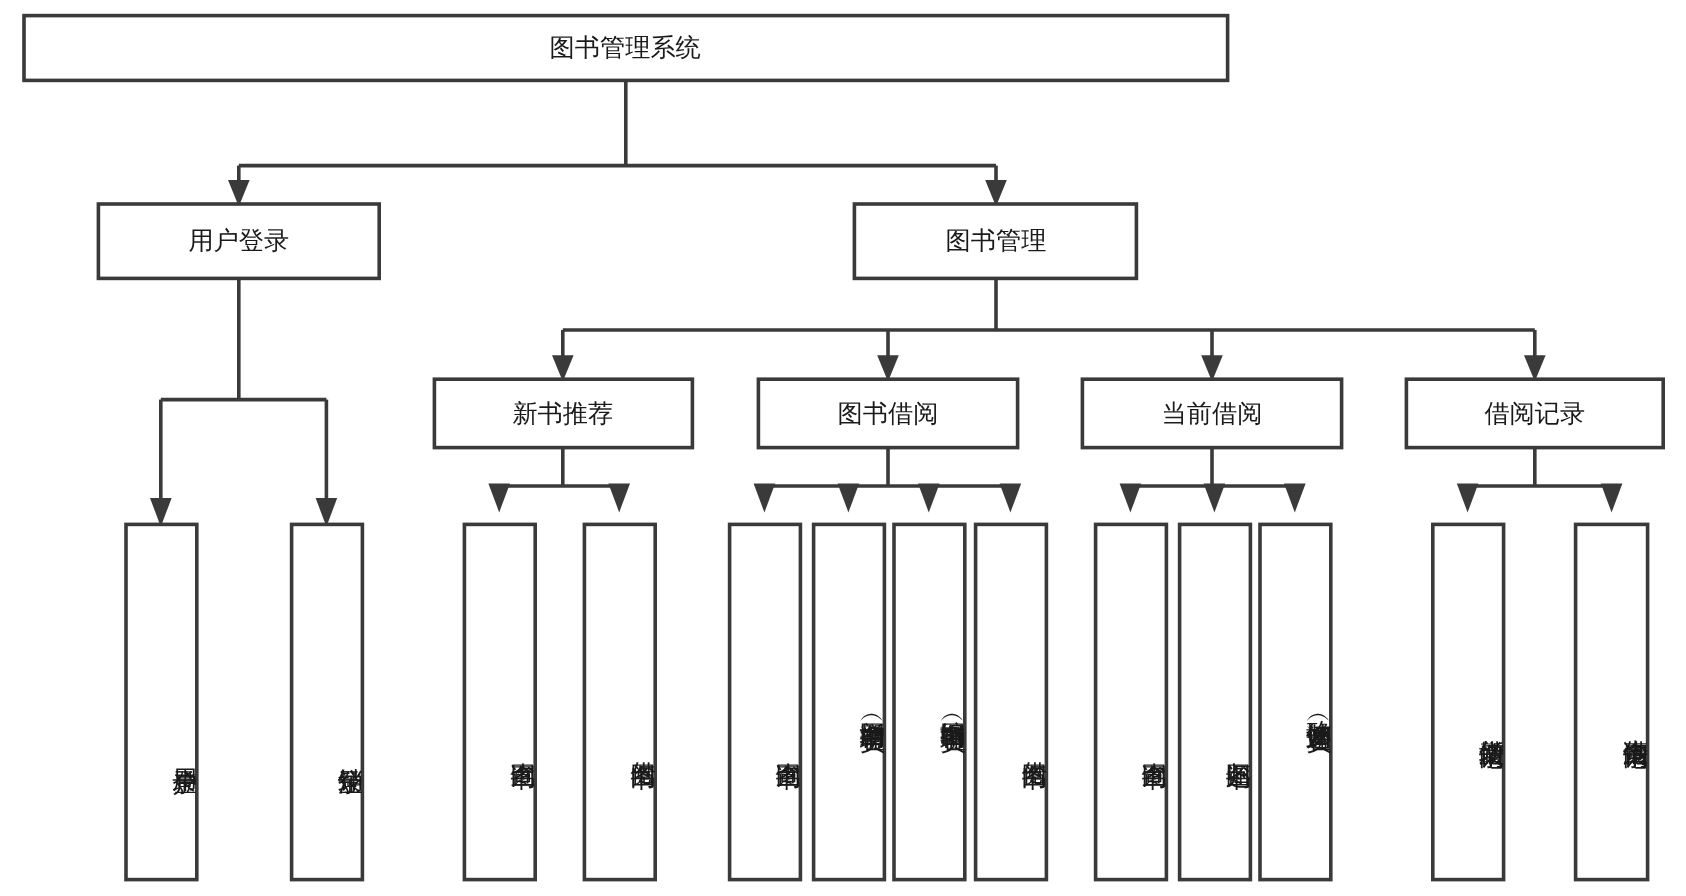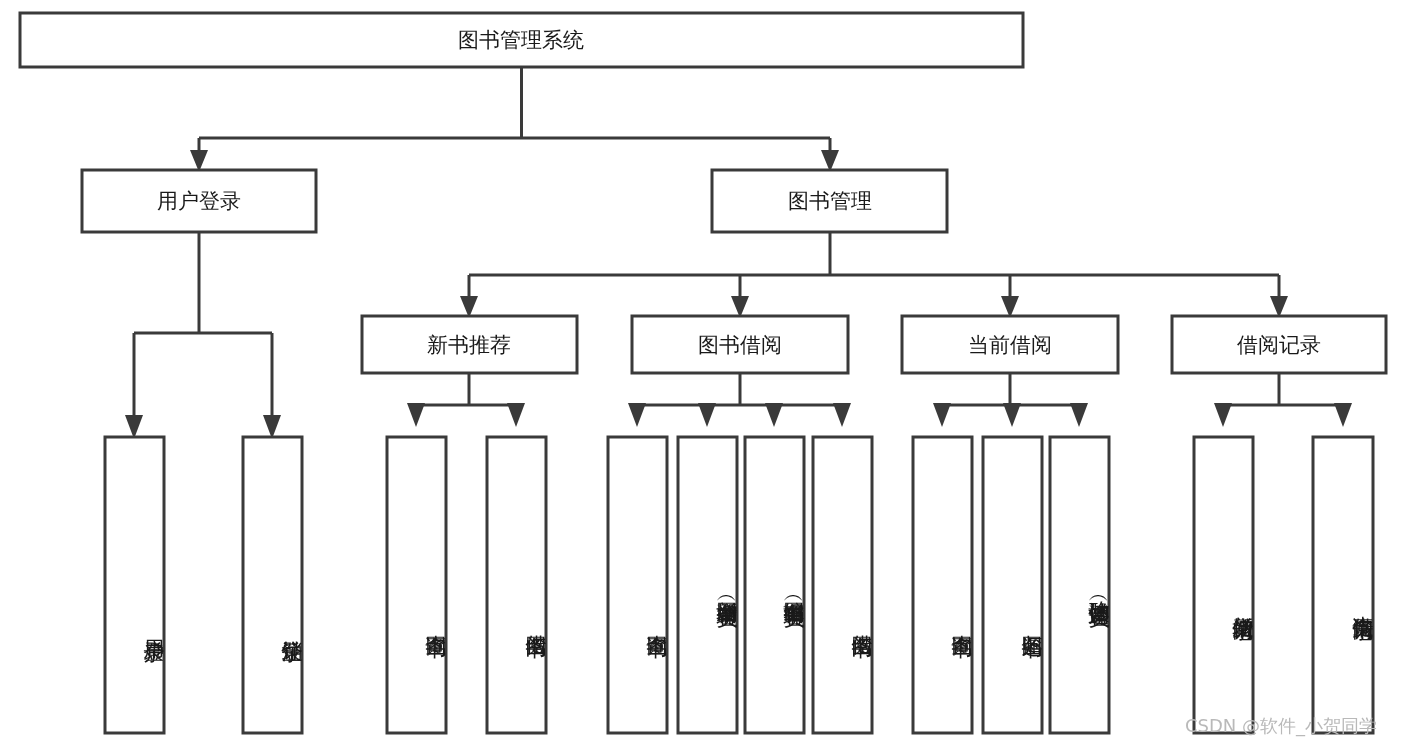--- a/index.html
+++ b/index.html
@@ -206,14 +206,13 @@
   <div class="node-label-v" style="left:608px; top:510px; width:59px; height:220px;">查询图书</div>
   <div class="node-label-v" style="left:678px; top:443px; width:59px; height:290px;">新增图书（管理员）</div>
   <div class="node-label-v" style="left:745px; top:443px; width:59px; height:290px;">编辑图书（管理员）</div>
   <div class="node-label-v" style="left:813px; top:510px; width:59px; height:220px;">借阅图书</div>
   <div class="node-label-v" style="left:913px; top:510px; width:59px; height:220px;">查询图书</div>
   <div class="node-label-v" style="left:983px; top:510px; width:59px; height:220px;">归还图书</div>
   <div class="node-label-v" style="left:1050px; top:443px; width:59px; height:290px;">确认归还（管理员）</div>
   <div class="node-label-v" style="left:1194px; top:472px; width:59px; height:260px;">新增借阅记录</div>
   <div class="node-label-v" style="left:1313px; top:472px; width:60px; height:260px;">查询借阅记录</div>
 
-  <div class="watermark">CSDN @软件_小贺同学</div>
 </div>
 
 </body></html>

